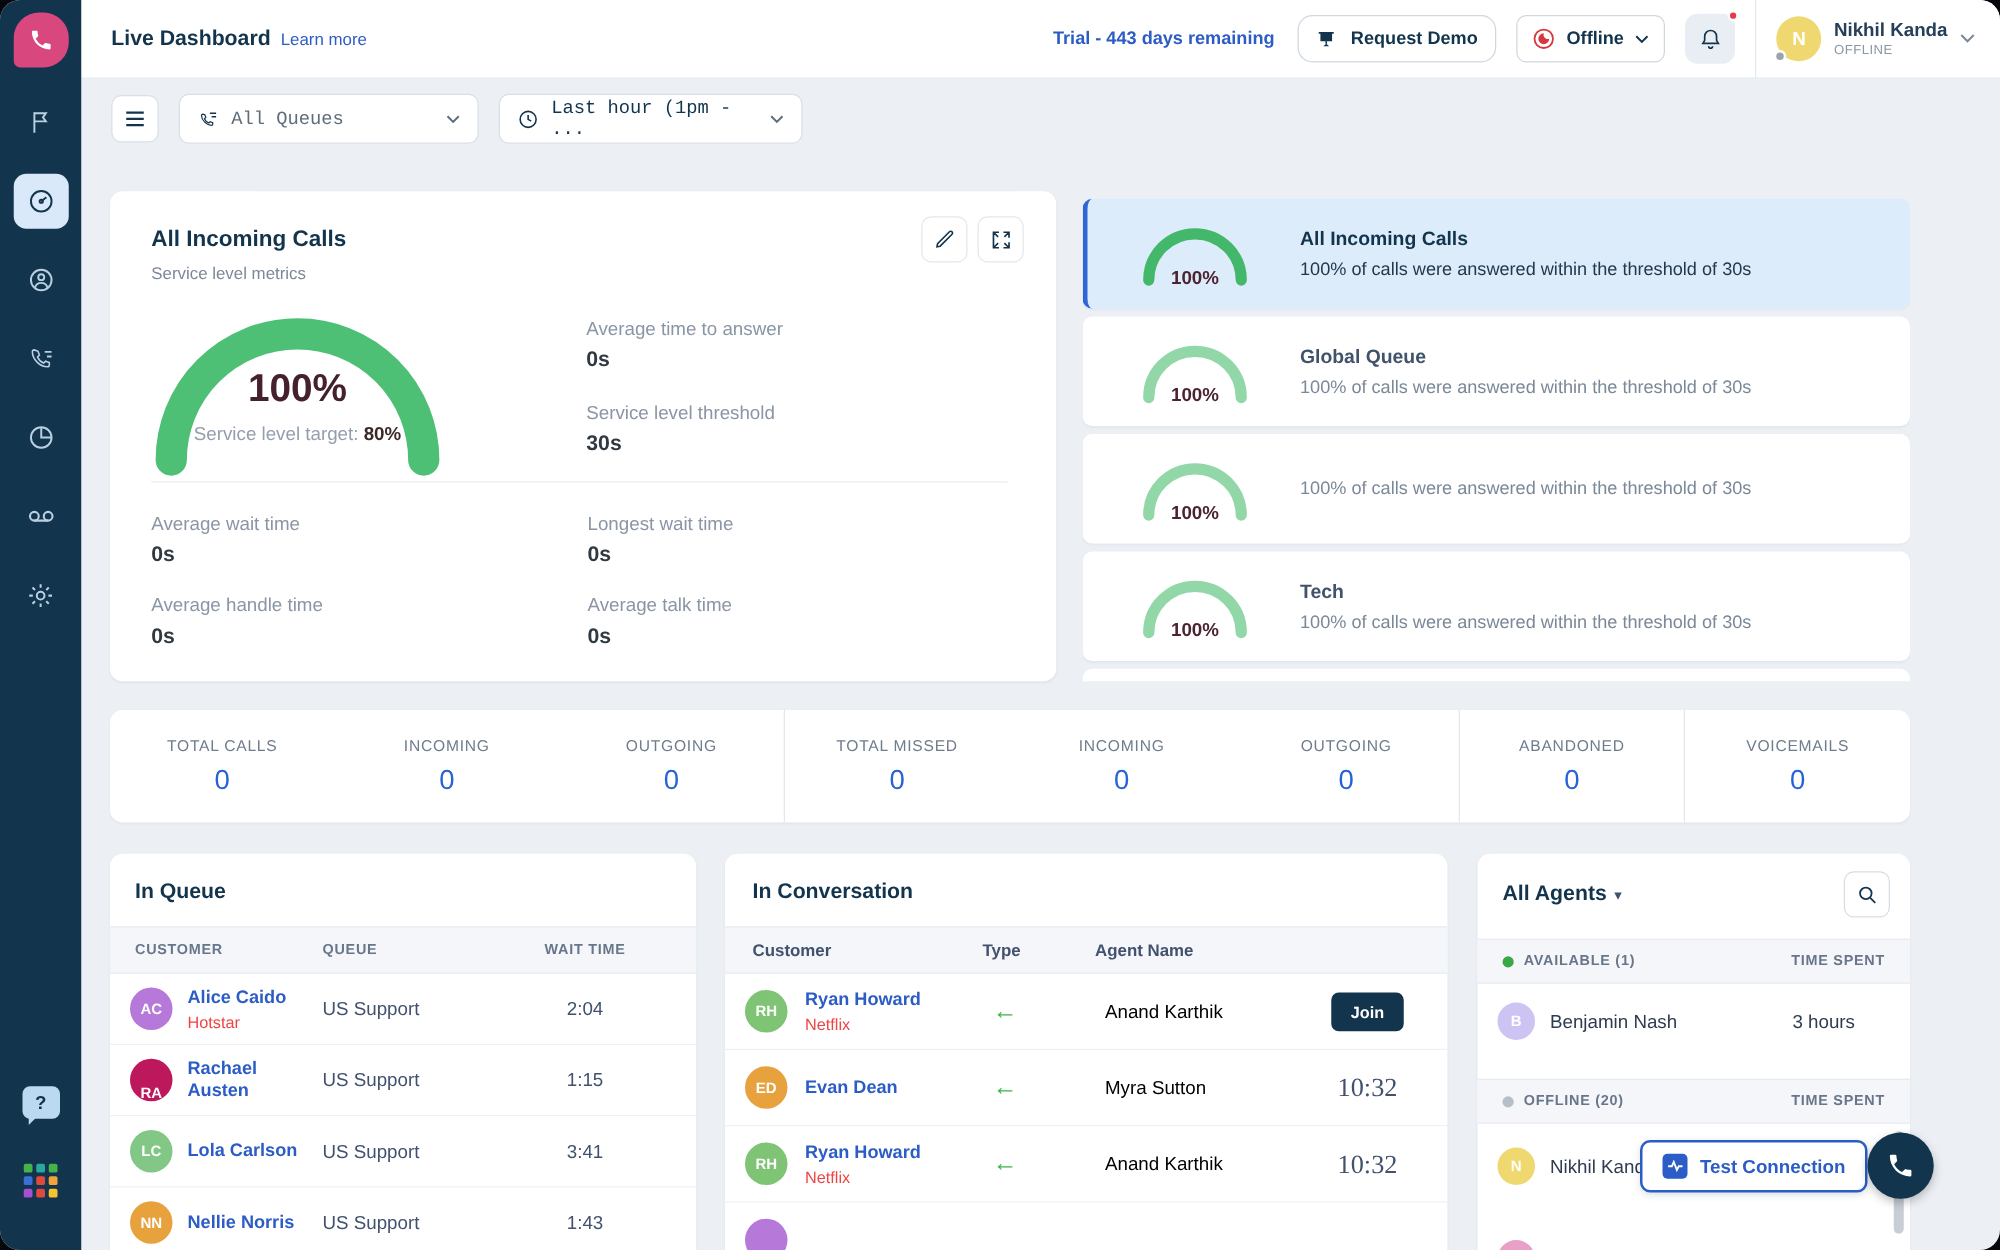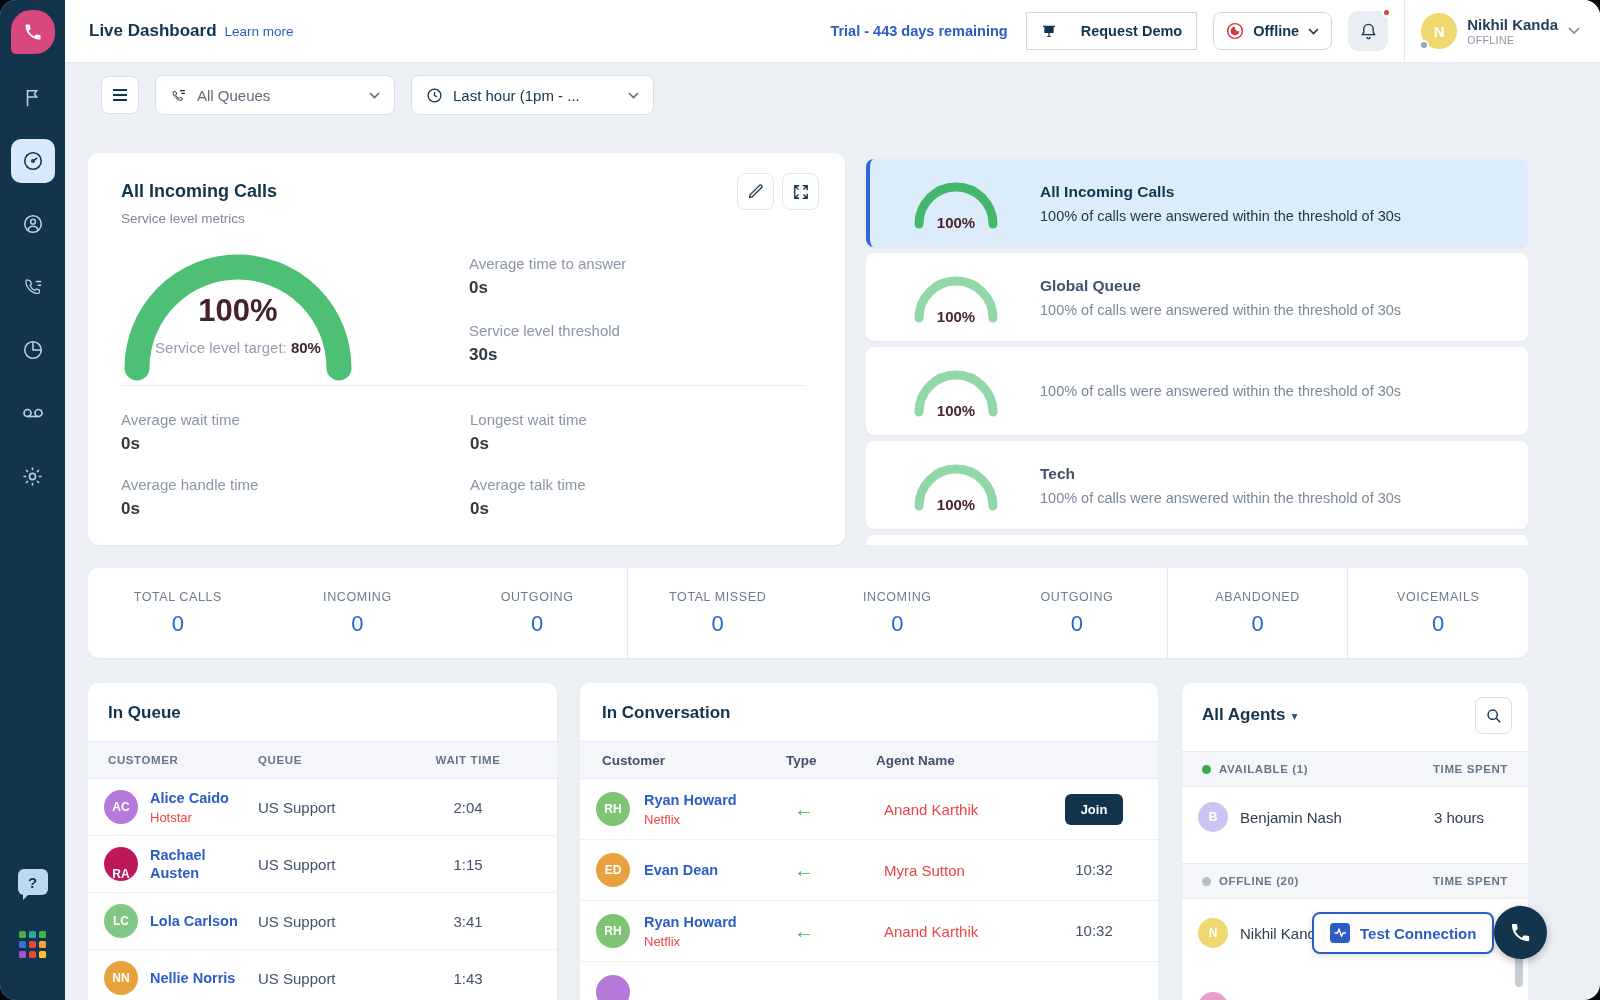--- a/index.html
+++ b/index.html
@@ -18,33 +18,33 @@
   .help-bubble:after { content:""; position:absolute; bottom:-5px; left:5px; border:5px solid transparent; border-top-color:#bcd9f2; border-left-color:#bcd9f2; width:0; height:0; }
   .app-grid { display:grid; grid-template-columns:repeat(3,7px); grid-gap:3px; margin-bottom:42px; }
   .app-grid i { width:7px; height:7px; border-radius:1.5px; display:block; }
 
   
   .header { position:absolute; left:65px; right:0; top:0; height:63px; background:#fff; border-bottom:1px solid #e4e9ef; display:flex; align-items:center; padding:0 20px 0 24px; z-index:20; }
   .page-title { font-size:17px; font-weight:bold; color:#12344d; }
   .learn-more { font-size:13.5px; color:#2c5cc5; margin-left:8px; cursor:pointer; }
   .header .grow { flex:1; }
   .trial-text { font-size:14.5px; color:#2c5cc5; font-weight:bold; margin-right:18px; }
-  .btn-outline { display:flex; align-items:center; gap:24px; height:38px; padding:0 14px; background:#fff; border:1px solid #cfd7df; border-radius:0; font-size:14.5px; color:#12344d; font-weight:bold; cursor:pointer; }
+  .btn-outline { display:flex; align-items:center; gap:12px; height:38px; padding:0 14px; background:#fff; border:1px solid #cfd7df; border-radius:12px; font-size:14.5px; color:#12344d; font-weight:bold; cursor:pointer; }
   .status-select { display:flex; align-items:center; gap:9px; height:38px; padding:0 12px; background:#fff; border:1px solid #cfd7df; border-radius:8px; font-size:14.5px; color:#12344d; font-weight:bold; margin-left:16px; cursor:pointer; }
   .bell-btn { position:relative; width:40px; height:40px; background:#e9eef4; border-radius:10px; display:flex; align-items:center; justify-content:center; margin-left:16px; cursor:pointer; }
   .bell-dot { position:absolute; top:-3px; right:-3px; width:9px; height:9px; background:#e43b45; border-radius:50%; border:2px solid #fff; }
   .hdr-divider { width:1px; height:63px; background:#e4e9ef; margin:0 16px; }
   .user-chip { display:flex; align-items:center; gap:10px; cursor:pointer; }
   .user-avatar { position:relative; width:36px; height:36px; border-radius:50%; background:#f0d871; color:#fff; font-size:15px; font-weight:bold; display:flex; align-items:center; justify-content:center; }
   .user-avatar .dot { position:absolute; bottom:-1px; left:-2px; width:10px; height:10px; background:#9aa4ae; border:2px solid #fff; border-radius:50%; }
   .user-name { font-size:15px; font-weight:bold; color:#26405a; line-height:1.2; }
   .user-status { font-size:10.5px; color:#8a97a5; letter-spacing:.4px; }
 
   
-  .filterbar { position:absolute; left:65px; right:0; top:63px; height:64px; display:flex; align-items:center; padding-left:36px; gap:16px; }
+  .filterbar { position:absolute; left:65px; right:0; top:63px; height:64px; display:flex; align-items:center; padding-left:24px; gap:16px;font-family:Liberation Mono, monospace; }
   .menu-btn { width:38px; height:38px; background:#fff; border:1px solid #d9dfe7; border-radius:8px; display:flex; align-items:center; justify-content:center; cursor:pointer; }
   .select { display:flex; align-items:center; gap:10px; height:40px; background:#fff; border:1px solid #d9dfe7; border-radius:8px; padding:0 14px; font-size:15px; color:#5f6c7b; cursor:pointer; }
   .select .lbl { flex:1; }
   .sel-queues { width:240px; }
   .sel-time { width:243px; color:#12344d; }
 
   
   .card { position:absolute; background:#fff; border-radius:10px; box-shadow:0 1px 2px rgba(18,52,77,.06); }
 
   
@@ -106,26 +106,26 @@
   .inq .h3 { width:120px; text-align:center; }
 
   
   .inc { left:580px; top:683px; width:578px; height:330px; overflow:hidden; }
   .inc .panel-title { position:absolute; left:22px; top:20px; }
   .inc .thead { position:absolute; left:0; right:0; top:58px; font-size:13.5px; letter-spacing:0; color:#42526e; }
   .inc .rows { position:absolute; left:0; right:0; top:96px; }
   .inc .trow { height:61px; padding-left:16px; }
   .inc .c1 { display:flex; align-items:center; gap:14px; width:198px; }
   .inc .c2 { width:90px; font-size:20px; color:#3eb549; font-weight:bold; }
-  .inc .c3 { width:160px; font-size:15px; color:#ef4444; }
+  .inc .c3 { width:160px; font-size:15px; color:#000000; }
   .inc .c4 { width:100px; text-align:center; }
   .inc .h1 { padding-left:22px; width:206px; }
   .inc .h2 { width:90px; }
   .inc .h3 { width:160px; }
-  .row-time { font-size:15px; color:#42526e; }
+  .row-time { font-size:21px; color:#42526e;font-family:Liberation Serif, serif; }
   .join-btn { background:#12344d; color:#fff; font-size:13px; font-weight:bold; border:none; border-radius:6px; padding:8px 16px; cursor:pointer; }
 
   
   .agents { left:1182px; top:683px; width:346px; height:330px; overflow:hidden; }
   .agents .panel-title { position:absolute; left:20px; top:22px; }
   .agents .caret { font-size:12px; color:#41526b; margin-left:6px; }
   .search-btn { position:absolute; right:16px; top:14px; width:37px; height:37px; border:1px solid #d7dde5; border-radius:8px; background:#fff; display:flex; align-items:center; justify-content:center; cursor:pointer; }
   .sect { position:absolute; left:0; right:0; height:36px; background:#f4f6f9; border-top:1px solid #e8ecf1; border-bottom:1px solid #e8ecf1; display:flex; align-items:center; padding:0 20px; font-size:11.5px; font-weight:bold; color:#67768a; letter-spacing:.6px; }
   .sect .sdot { width:9px; height:9px; border-radius:50%; margin-right:8px; }
   .sect .grow { flex:1; }

